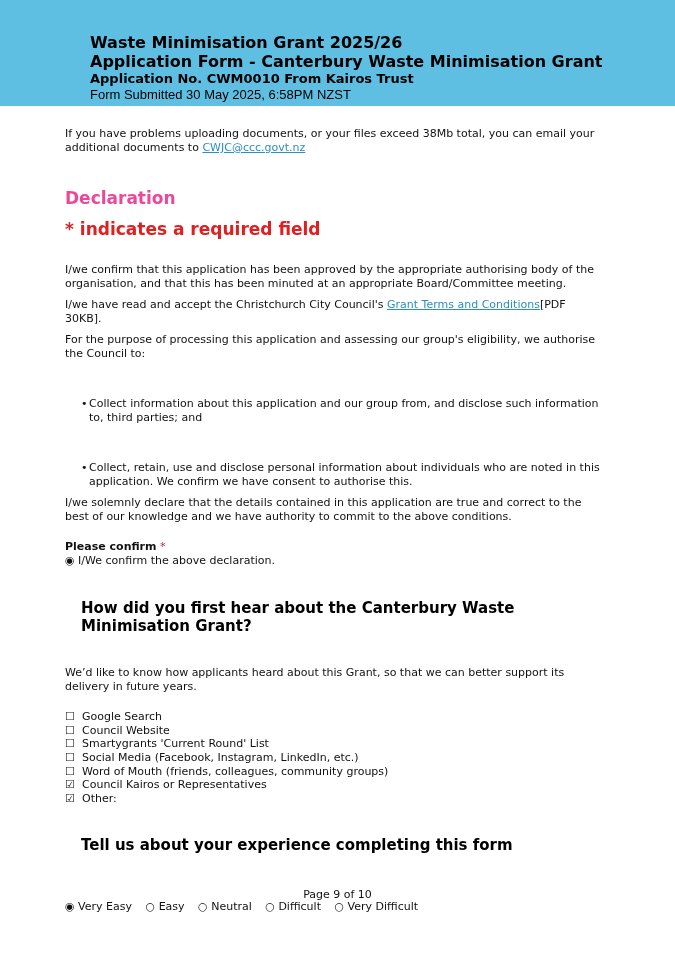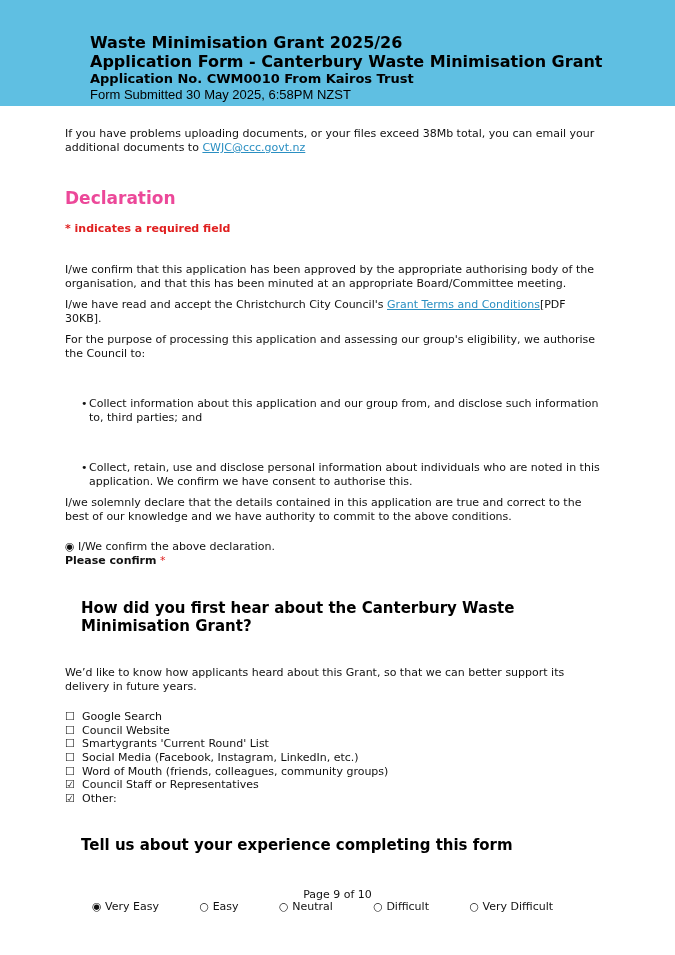--- a/index.html
+++ b/index.html
@@ -7,33 +7,33 @@
          font-family: "DejaVu Sans", sans-serif; color: #111; }
   .header { position: absolute; left: 0; top: 0; width: 675px; height: 106px;
             background: #5fbfe2; box-sizing: border-box; padding-left: 90px; padding-top: 33px; }
   .h1 { font-weight: bold; font-size: 16px; line-height: 19px; color: #000; }
   .h3 { font-weight: bold; font-size: 13px; line-height: 16px; color: #000; }
   .sub { font-family: "Liberation Sans", sans-serif; font-size: 13px; line-height: 14px; color: #000; margin-top: 1px; }
   .content { position: absolute; left: 65px; top: 127px; width: 540px; font-size: 11px; line-height: 14px; }
   p { margin: 0; }
   a { color: #2a8fc2; text-decoration: underline; }
   .section-title { font-weight: bold; font-size: 17px; color: #ec4899; margin-top: 36px; }
-  .required-note { color: #e02020; font-weight: bold; font-size: 11px; margin-top: 17px; }
+  .required-note { color: #e02020; font-weight: bold; font-size: 17px; margin-top: 17px; }
   .gap { height: 7px; }
   ul { margin: 3px 0 0 0; padding-left: 22px; list-style: none; }
   ul li { position: relative; padding-left: 0; text-indent: 0; }
   ul li .bullet { position: absolute; left: -6px; top: 0; }
   ul li .txt { display: block; margin-left: 2px; margin-top: 36px; }
   .label-bold { font-weight: bold; }
   .star { color: #e02020; }
   h2 { font-size: 15px; line-height: 18px; font-weight: bold; margin: 16px; color: #000; }
   .cb-list { margin-top: 16px; }
   .cb-row { display: flex; align-items: center; height: 13.7px; }
   .cb { font-size: 11px; width: 17px; display: inline-block; }
-  .radio-row span.opt { margin-right: 10px; margin-left: 27px; }
+  .radio-row span.opt { margin-right: 10px; }
   .footer { position: absolute; top: 888px; left: 0; width: 675px; text-align: center; font-size: 11px; }
 </style>
 </head>
 <body>
 
 <div class="header">
   <div class="h1">Waste Minimisation Grant 2025/26</div>
   <div class="h1">Application Form - Canterbury Waste Minimisation Grant</div>
   <div class="h3">Application No. CWM0010 From Kairos Trust</div>
   <div class="sub">Form Submitted 30 May 2025, 6:58PM NZST</div>
@@ -58,22 +58,22 @@
       </li>
     <li>
         <span class="bullet">•</span>
         <span class="txt">Collect, retain, use and disclose personal information about individuals who are noted in this application. We confirm we have consent to authorise this.</span>
       </li>
   </ul>
   <div class="gap"></div>
   <p>I/we solemnly declare that the details contained in this application are true and correct to the best of our knowledge and we have authority to commit to the above conditions.</p>
 
   <div style="height:16px"></div>
+  <p><span class="label-bold">Please confirm</span> <span class="star">*</span></p>
   <p><span>◉</span> <span>I/We confirm the above declaration.</span></p>
-  <p><span class="label-bold">Please confirm</span> <span class="star">*</span></p>
 
   <div style="height:15px"></div>
   <h2>How did you first hear about the Canterbury Waste Minimisation Grant?</h2>
   <div style="height:15px"></div>
   <p>We’d like to know how applicants heard about this Grant, so that we can better support its delivery in future years.</p>
 
   <div class="cb-list">
     <div class="cb-row">
         <span class="cb">☐</span>
         <span>Google Search</span>
@@ -89,21 +89,21 @@
     <div class="cb-row">
         <span class="cb">☐</span>
         <span>Social Media (Facebook, Instagram, LinkedIn, etc.)</span>
       </div>
     <div class="cb-row">
         <span class="cb">☐</span>
         <span>Word of Mouth (friends, colleagues, community groups)</span>
       </div>
     <div class="cb-row">
         <span class="cb">☑</span>
-        <span>Council Staff or Representatives</span>
+        <span>Council Kairos or Representatives</span>
       </div>
     <div class="cb-row">
         <span class="cb">☑</span>
         <span>Other:</span>
       </div>
   </div>
 
   <div style="height:14px"></div>
   <h2>Tell us about your experience completing this form</h2>
   <div style="height:16px"></div>

